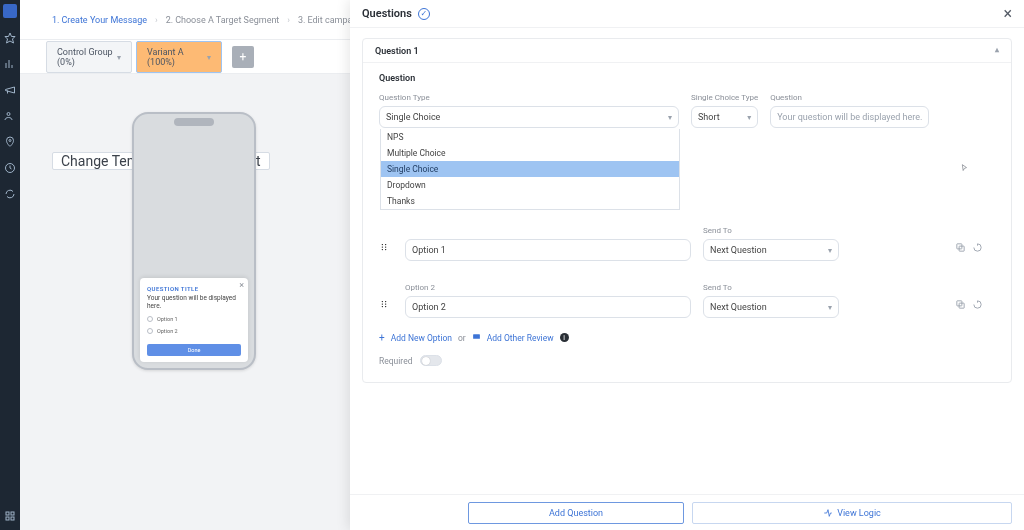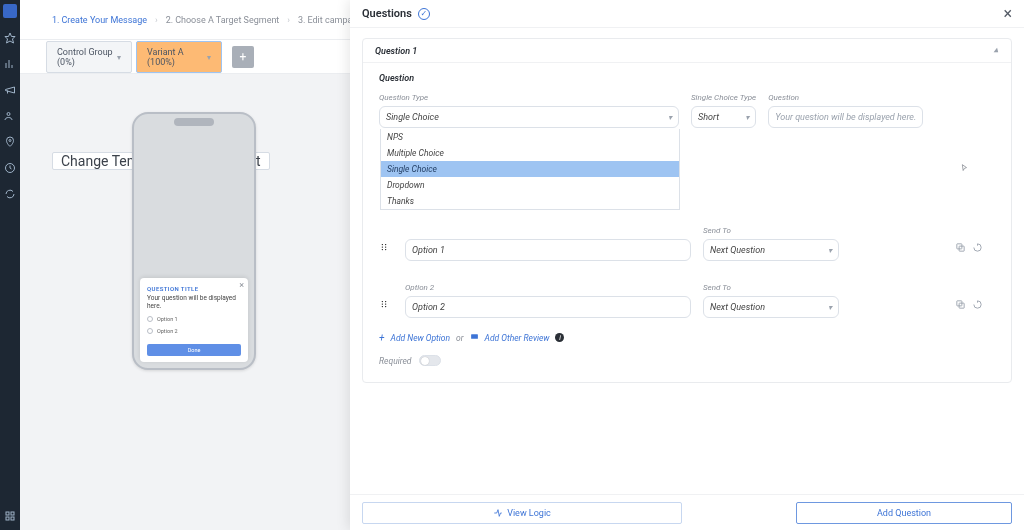--- a/index.html
+++ b/index.html
@@ -45,21 +45,21 @@
   .sheet .olabel{ font-size:5.5px; color:#666;}
   .sheet .cta { margin-top:10px; height:12px; background:#5f8fe6; border-radius:2px; display:flex;align-items:center;justify-content:center;font-size:5.5px;color:#fff;}
 
   
   .modal { position:absolute; left:350px; right:0; top:0; bottom:0; background:#fff; box-shadow:-2px 0 12px rgba(0,0,0,.1); display:flex; flex-direction:column;}
   .mhead { height:28px; display:flex; align-items:center; padding:0 12px; border-bottom:1px solid #f0f1f3;}
   .mtitle { font-size:11px; font-weight:600; color:#2a2f36; margin-right:6px;}
   .check { width:12px;height:12px; border:1.5px solid #3d74d6; border-radius:50%; display:flex;align-items:center;justify-content:center; color:#3d74d6; font-size:8px;}
   .closem { margin-left:auto; font-size:16px; color:#545b66; cursor:pointer;}
   .mbody { flex:1; padding:10px 12px; overflow:hidden; position:relative;}
-  .qcard { border:1px solid #e9ebee; border-radius:4px;font-style:italic; }
+  .qcard { border:1px solid #e9ebee; border-radius:4px; }
   .qhdr { height:24px; display:flex; align-items:center; padding:0 12px; font-size:9px; color:#2a2f36; font-weight:600; border-bottom:1px solid #f0f1f3;}
   .qhdr .caret { margin-left:auto; color:#9aa2ad;}
   .qbody { padding:10px 16px 16px;}
   .sectionlbl { font-size:9px; color:#2a2f36; font-weight:600; margin-bottom:10px;}
   .twocol { display:grid; grid-template-columns: 300px 1fr; gap:12px;}
   .field { display:flex; flex-direction:column; gap:4px; position:relative;}
   .flbl { font-size:8px; color:#8a8f98;}
   .input, .select { height:22px; border:1px solid #dce1e8; border-radius:6px; background:#fff; font-size:9px; color:#444; display:flex; align-items:center; padding:0 6px; position:relative;}
   .select .car { position:absolute; right:6px; color:#9aa2ad;}
   .placeholder{ color:#9aa2ad; }
@@ -349,21 +349,21 @@
     </div>
 
     <div class="cursor">
       <svg viewBox="0 0 24 24">
           <path d="M8 4l2 14 3-5 5-2z"></path>
         </svg>
     </div>
   </div>
 
   <div class="mfoot">
+    <div class="fbtn addq">Add Question</div>
     <div class="fbtn logic">
       <svg viewBox="0 0 24 24">
           <path d="M3 12h6l3-8 3 16 3-8h3"></path>
         </svg>
       <span>View Logic</span>
     </div>
-    <div class="fbtn addq">Add Question</div>
   </div>
 </div>
 
 </body></html>

